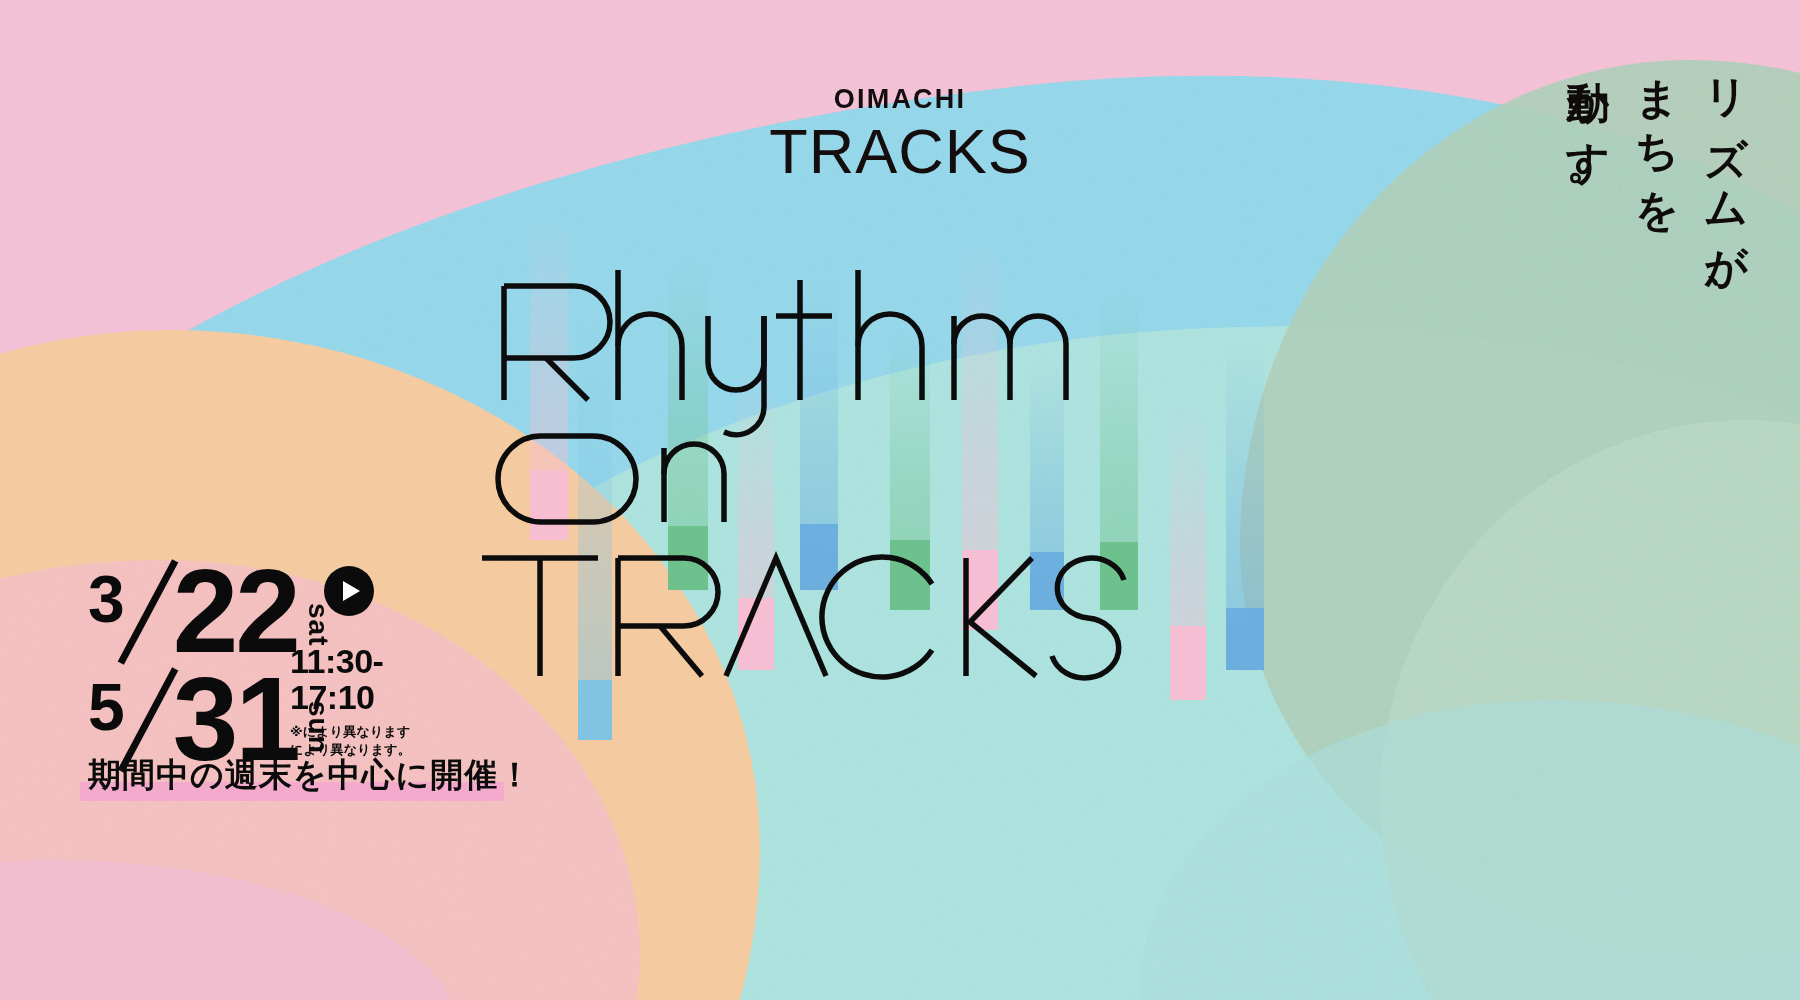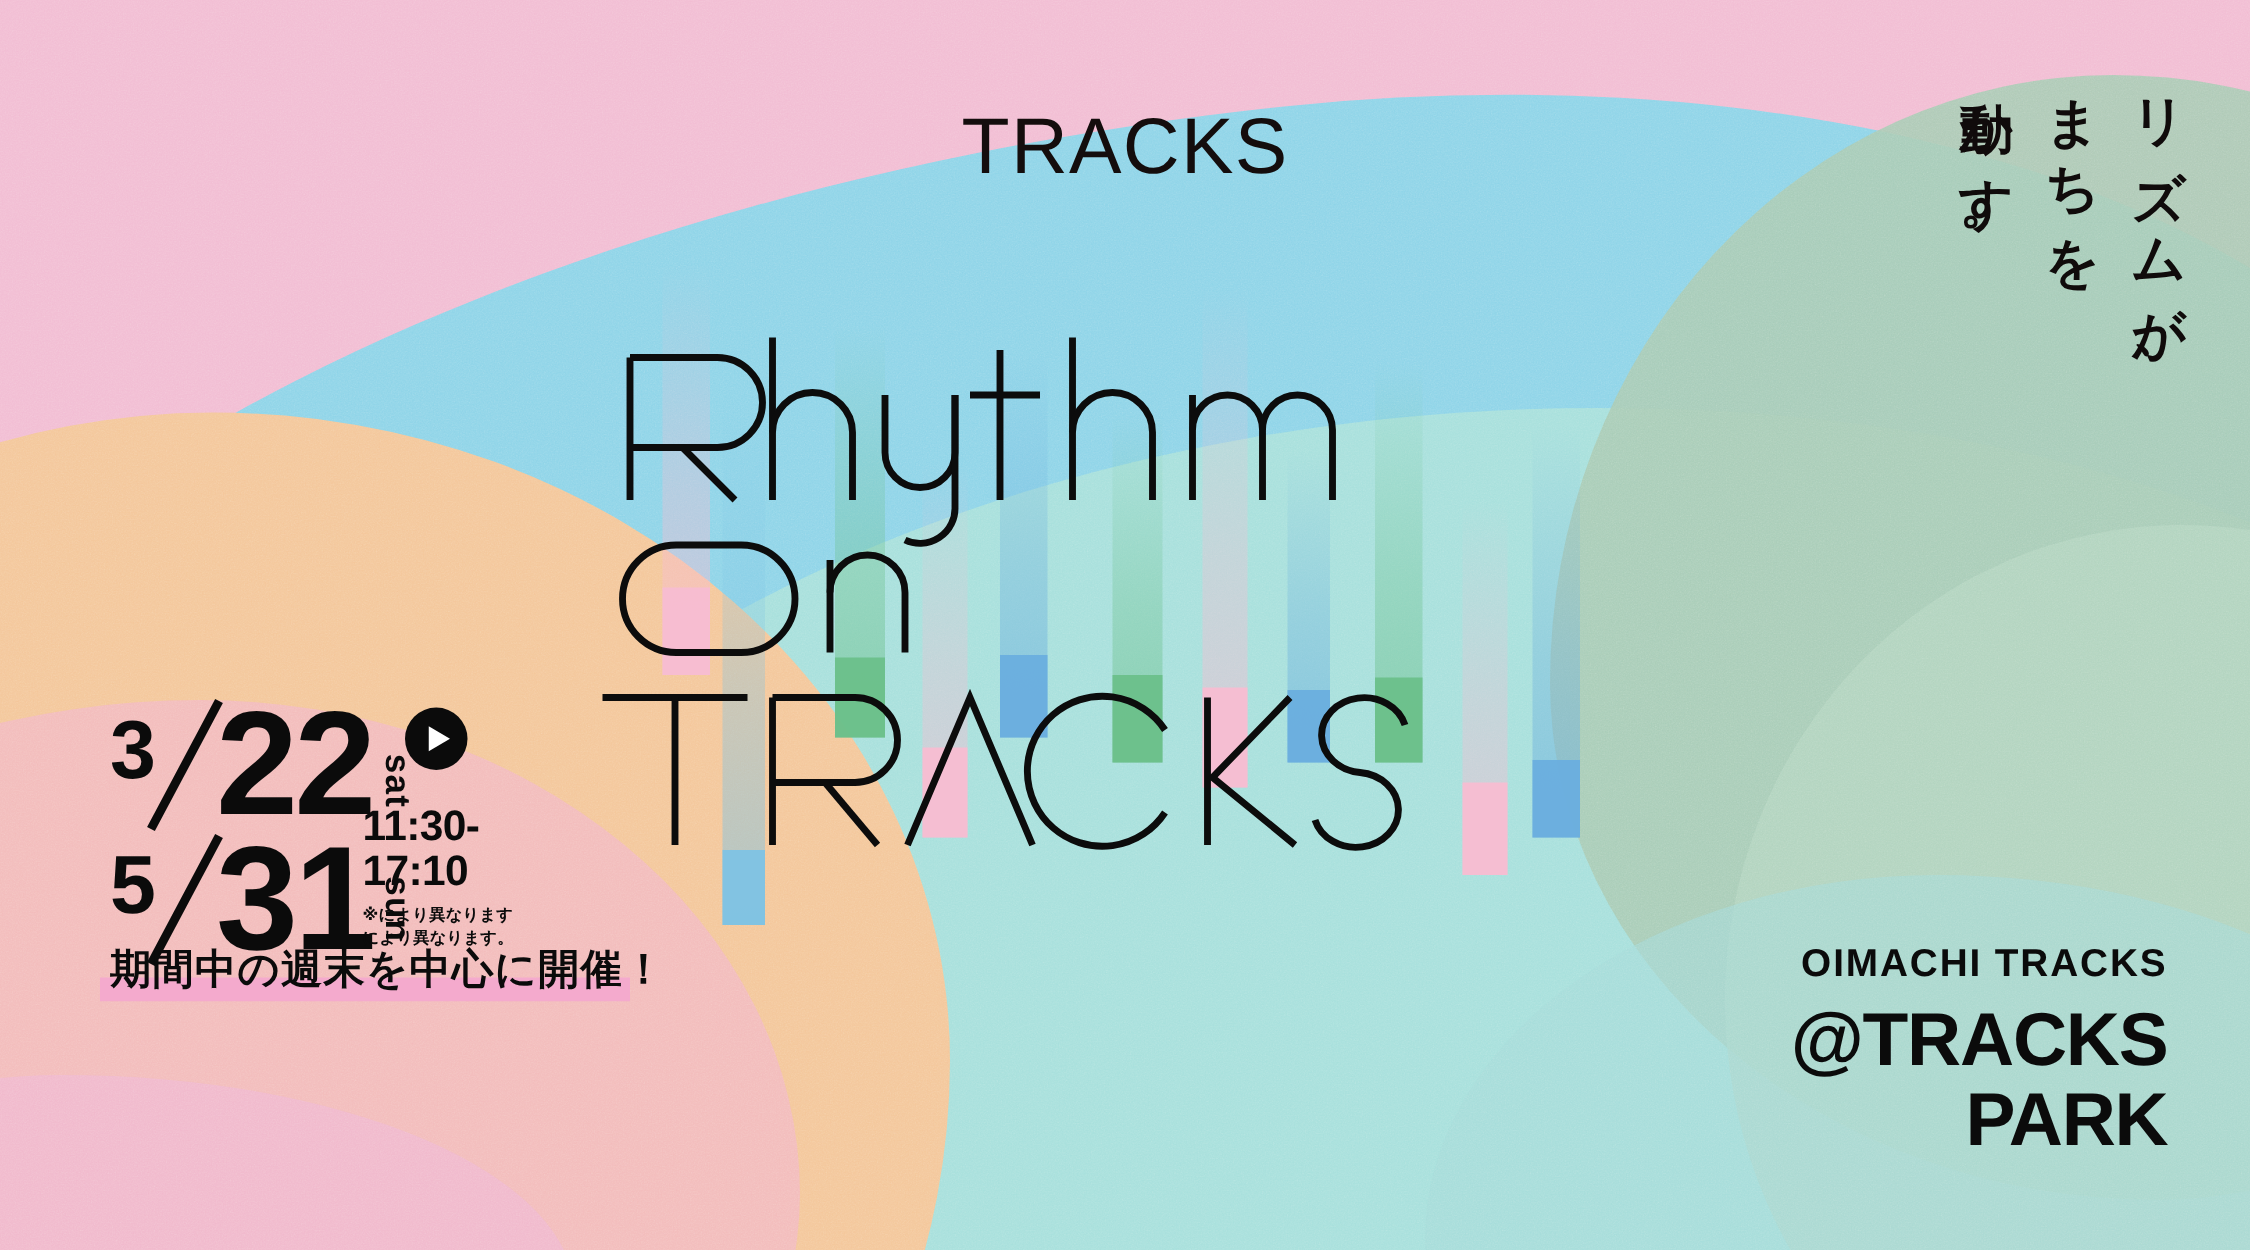--- a/index.html
+++ b/index.html
@@ -223,20 +223,21 @@
 
   <svg class="grain" width="1800" height="1000" xmlns="http://www.w3.org/2000/svg">
     <filter id="noiseFilter">
       <feTurbulence type="fractalNoise" baseFrequency="0.9" numOctaves="4" stitchTiles="stitch"></feTurbulence>
       <feColorMatrix type="saturate" values="0.25"></feColorMatrix>
     </filter>
     <rect width="100%" height="100%" filter="url(#noiseFilter)"></rect>
   </svg>
 
   <div class="logo">
+    <div class="logo-small">OIMACHI</div>
     <div class="logo-big">TRACKS</div>
   </div>
 
   <div class="tagline">
     <div class="tagline-col">リズムが、</div>
     <div class="tagline-col">まちを</div>
     <div class="tagline-col">動かす。</div>
   </div>
 
   <div class="title-wrap">
@@ -356,19 +357,14 @@
     <div class="time-main">17:10</div>
     <div class="time-note">
       <div>※により異なります</div>
       <div>により異なります。</div>
     </div>
   </div>
 
   <div class="kikan-hl"></div>
   <div class="kikan">期間中の週末を中心に開催！</div>
 
-  <div class="venue">
-    <div class="venue-small">OIMACHI TRACKS</div>
-    <div class="venue-big">@TRACKS</div>
-    <div class="venue-big2">PARK</div>
-  </div>
 
 </div>
 
 </body></html>

